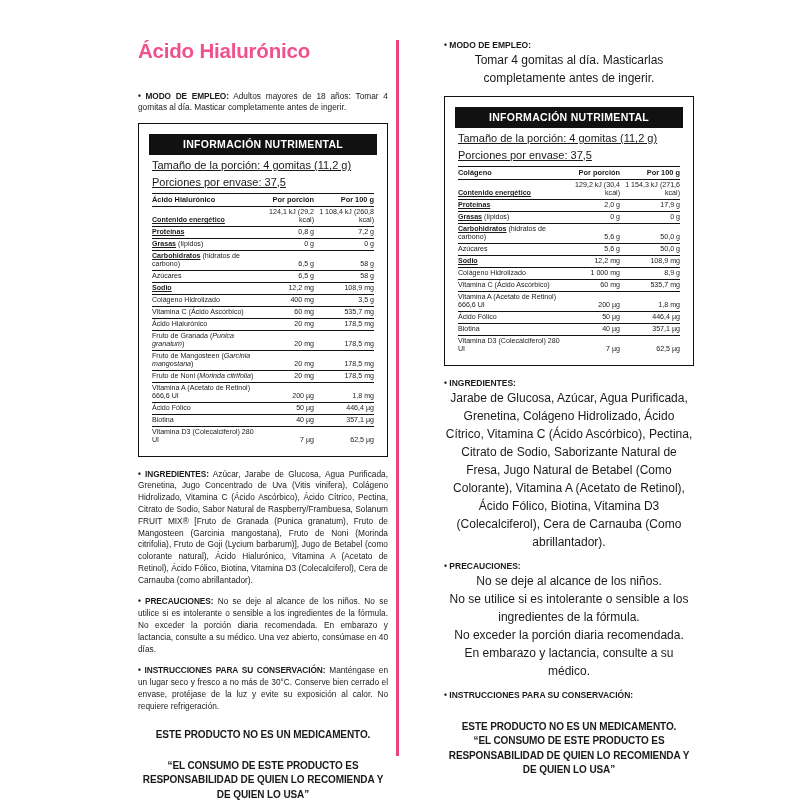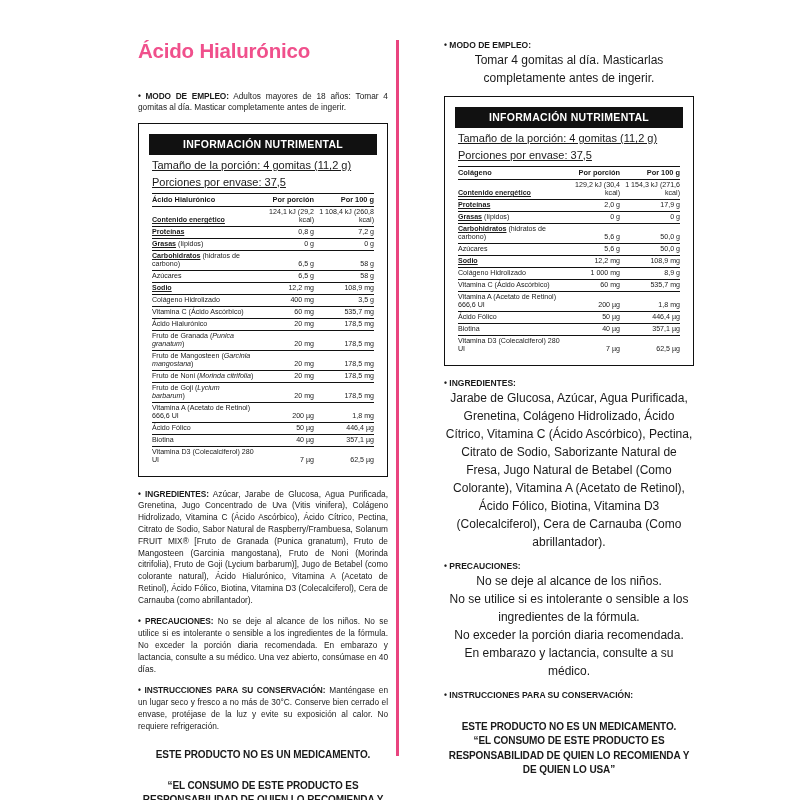--- a/index.html
+++ b/index.html
@@ -219,25 +219,20 @@
                 <td class="c-name"><span>Fruto de Mangosteen (<em>Garcinia mangostana</em>)</span></td>
                 <td class="c-por">20 mg</td>
                 <td class="c-100">178,5 mg</td>
               </tr>
               <tr>
                 <td class="c-name"><span>Fruto de Noni (<em>Morinda citrifolia</em>)</span></td>
                 <td class="c-por">20 mg</td>
                 <td class="c-100">178,5 mg</td>
               </tr>
               <tr>
-                <td class="c-name"><span>Fruto de Goji (<em>Lycium barbarum</em>)</span></td>
-                <td class="c-por">20 mg</td>
-                <td class="c-100">178,5 mg</td>
-              </tr>
-              <tr>
                 <td class="c-name"><span>Vitamina A (Acetato de Retinol)  666,6 UI</span></td>
                 <td class="c-por">200 µg</td>
                 <td class="c-100">1,8 mg</td>
               </tr>
               <tr>
                 <td class="c-name"><span>Ácido Fólico</span></td>
                 <td class="c-por">50 µg</td>
                 <td class="c-100">446,4 µg</td>
               </tr>
               <tr>

